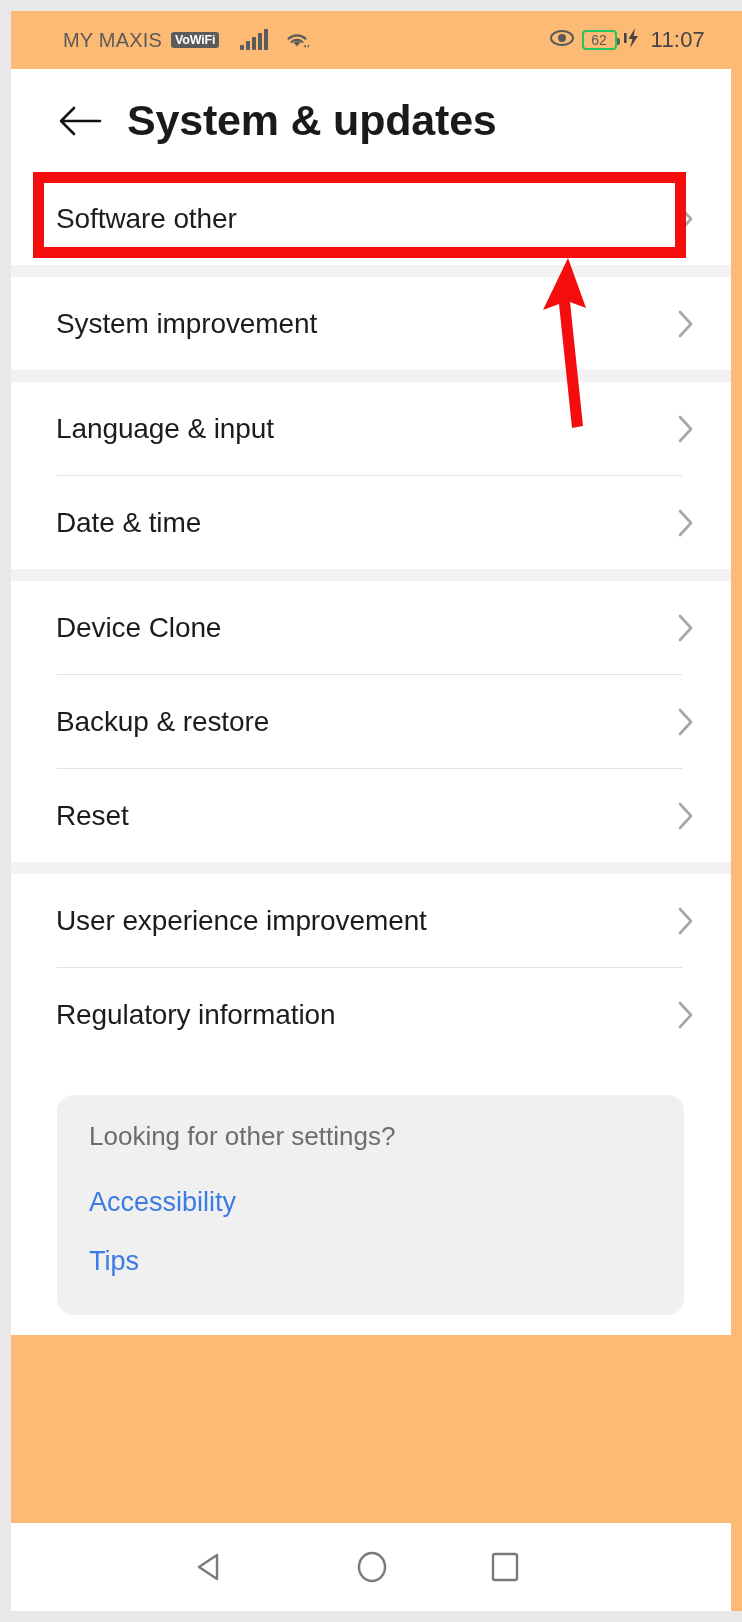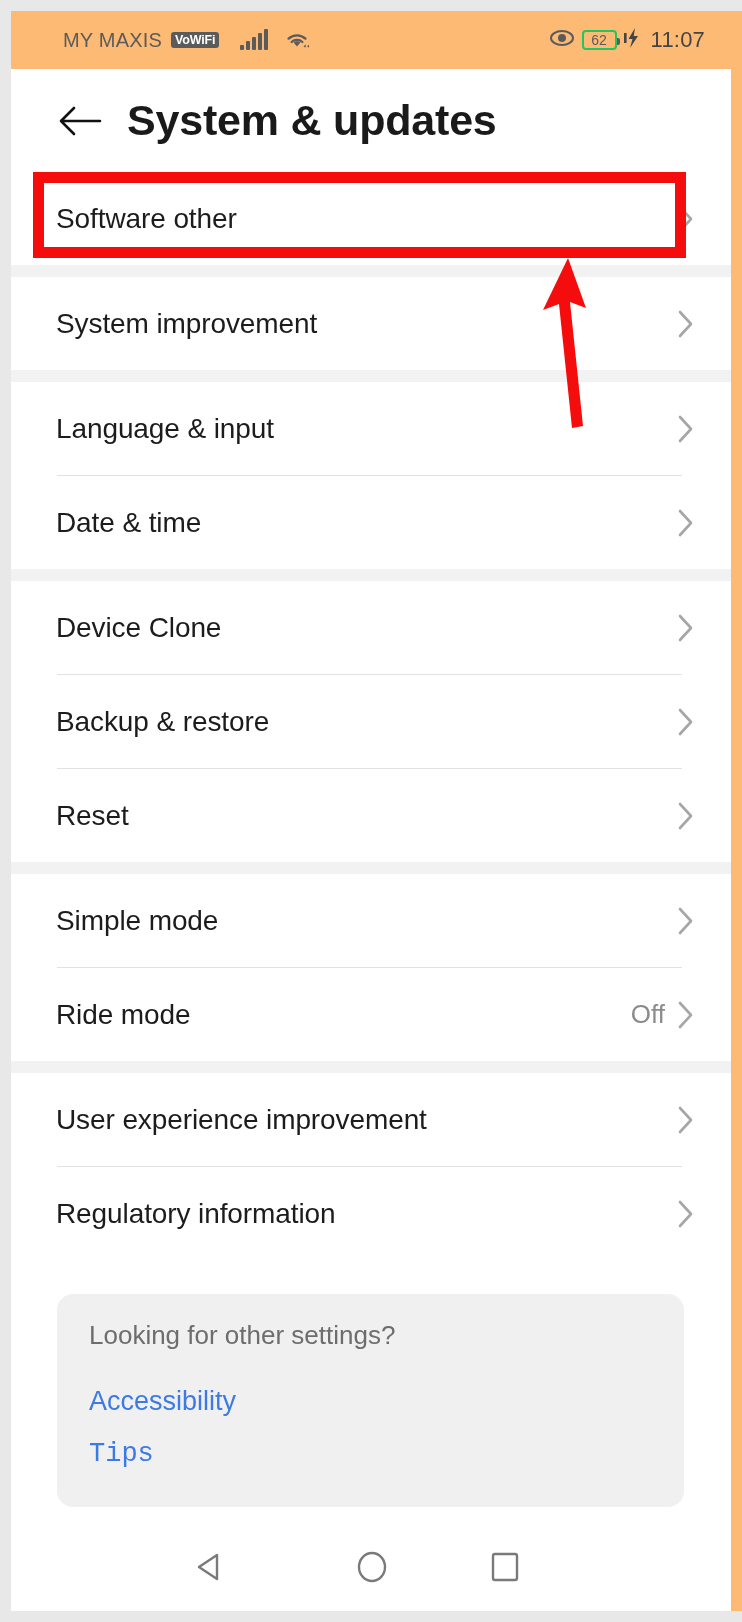--- a/index.html
+++ b/index.html
@@ -217,24 +217,24 @@
     box-sizing: border-box;
   }
   .helper-title {
     font-size: 26px;
     color: #6d6d6d;
     margin-bottom: 35px;
   }
   .helper-link {
     font-size: 27px;
     color: #3c7ae4;
-    margin-bottom: 22px;
+    margin-bottom: 28px;
     cursor: pointer;
   }
-  .helper-link.last { margin-bottom: 8px; font-family: Liberation Mono, monospace; }
+  .helper-link.last { margin-bottom: 8px; }
 
   
   .nav-bar {
     position: absolute;
     left: 0;
     bottom: 0;
     width: 720px;
     height: 88px;
     background: #ffffff;
     display: flex;
@@ -394,40 +394,20 @@
           <div class="divider"></div>
           <div class="row">
             <span class="row-label">Reset</span>
             <span class="chevron">
               <svg width="18" height="30" viewBox="0 0 18 30">
                 <path d="M3 3 L14 15 L3 27" stroke="#a6a6a6" stroke-width="2.6" fill="none" stroke-linecap="round" stroke-linejoin="round"></path>
               </svg>
             </span>
           </div>
         </div>
-        <div class="group">
-          <div class="row">
-            <span class="row-label">Simple mode</span>
-            <span class="chevron">
-              <svg width="18" height="30" viewBox="0 0 18 30">
-                <path d="M3 3 L14 15 L3 27" stroke="#a6a6a6" stroke-width="2.6" fill="none" stroke-linecap="round" stroke-linejoin="round"></path>
-              </svg>
-            </span>
-          </div>
-          <div class="divider"></div>
-          <div class="row">
-            <span class="row-label">Ride mode</span>
-            <span class="row-value">Off</span>
-            <span class="chevron">
-              <svg width="18" height="30" viewBox="0 0 18 30">
-                <path d="M3 3 L14 15 L3 27" stroke="#a6a6a6" stroke-width="2.6" fill="none" stroke-linecap="round" stroke-linejoin="round"></path>
-              </svg>
-            </span>
-          </div>
-        </div>
         <div class="group" style="margin-bottom: 0px;">
           <div class="row">
             <span class="row-label">User experience improvement</span>
             <span class="chevron">
               <svg width="18" height="30" viewBox="0 0 18 30">
                 <path d="M3 3 L14 15 L3 27" stroke="#a6a6a6" stroke-width="2.6" fill="none" stroke-linecap="round" stroke-linejoin="round"></path>
               </svg>
             </span>
           </div>
           <div class="divider"></div>

